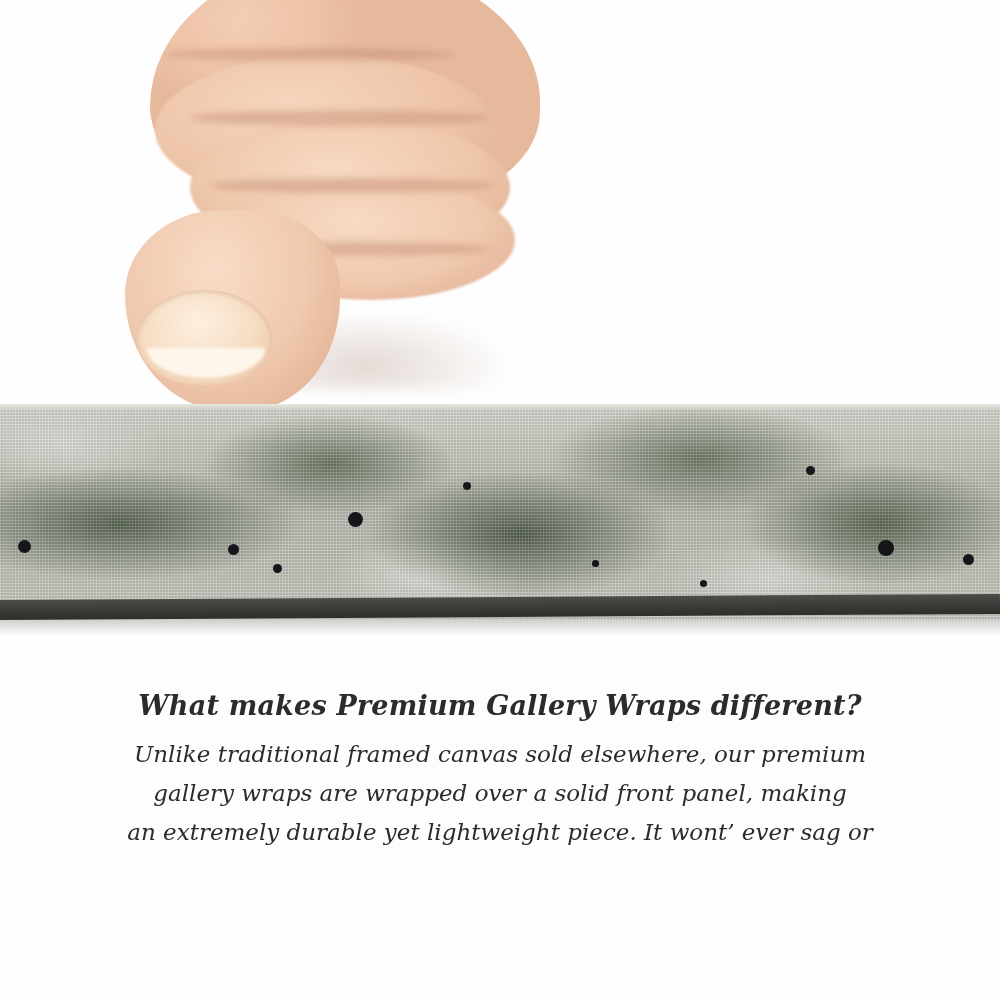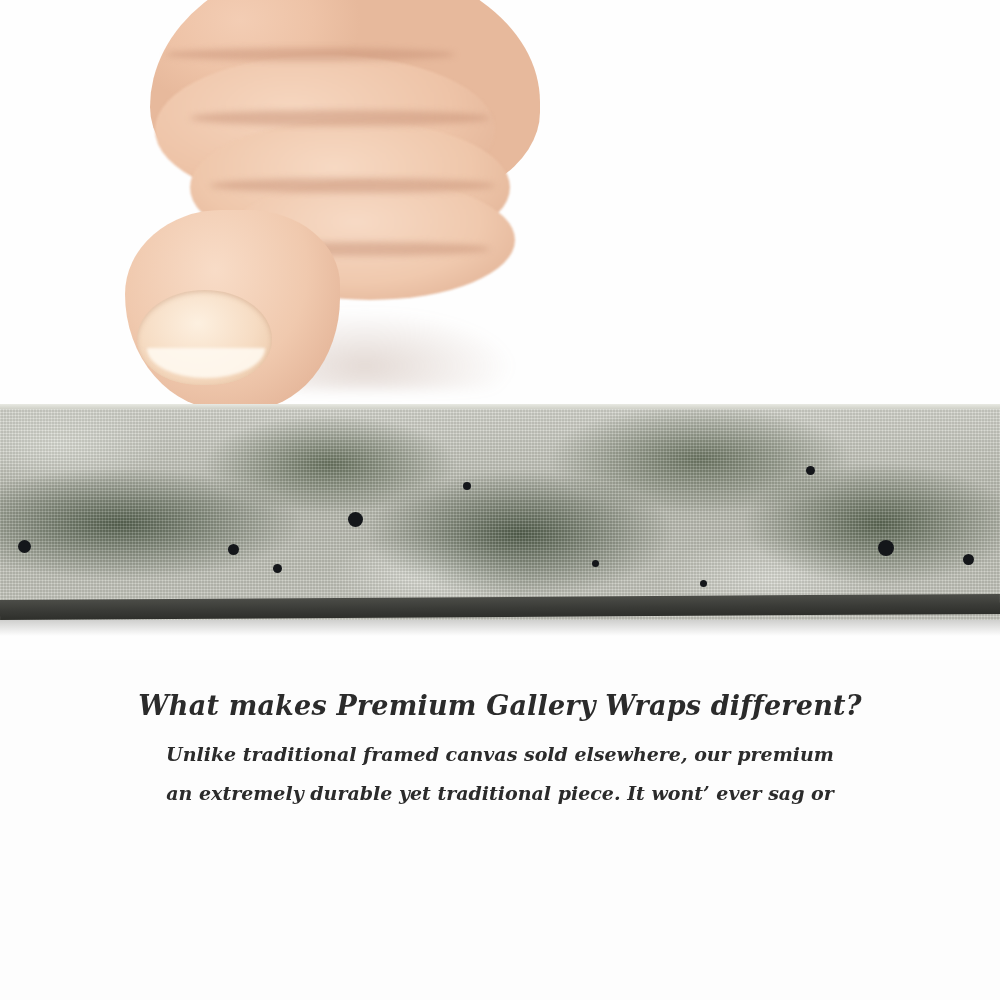--- a/index.html
+++ b/index.html
@@ -195,23 +195,23 @@
     font-family: "DejaVu Serif", serif;
     font-style: italic;
   }
   .caption .headline {
     font-size: 27px;
     font-weight: 700;
     letter-spacing: 0.2px;
     margin-bottom: 14px;
   }
   .caption .line {
-    font-size: 19px;
+    font-size: 23px;
     line-height: 39px;
-    font-weight: 700;
+    font-weight: 400;
   }
   .caption .last {
     margin-top: 8px;
   }
 </style>
 </head>
 <body>
 
 <div class="page">
 
@@ -250,16 +250,17 @@
       <div class="strip-top-edge"></div>
       <div class="strip-bottom-dark"></div>
     </div>
 
     <div class="strip-shadow"></div>
   </div>
 
   <div class="caption">
     <div class="headline">What makes Premium Gallery Wraps different?</div>
     <div class="line">Unlike traditional framed canvas sold elsewhere, our premium</div>
-    <div class="line">an extremely durable yet traditional piece. It wont’ ever sag or</div>
+    <div class="line">gallery wraps are wrapped over a solid front panel, making</div>
+    <div class="line">an extremely durable yet lightweight piece. It wont’ ever sag or</div>
   </div>
 
 </div>
 
 </body></html>

